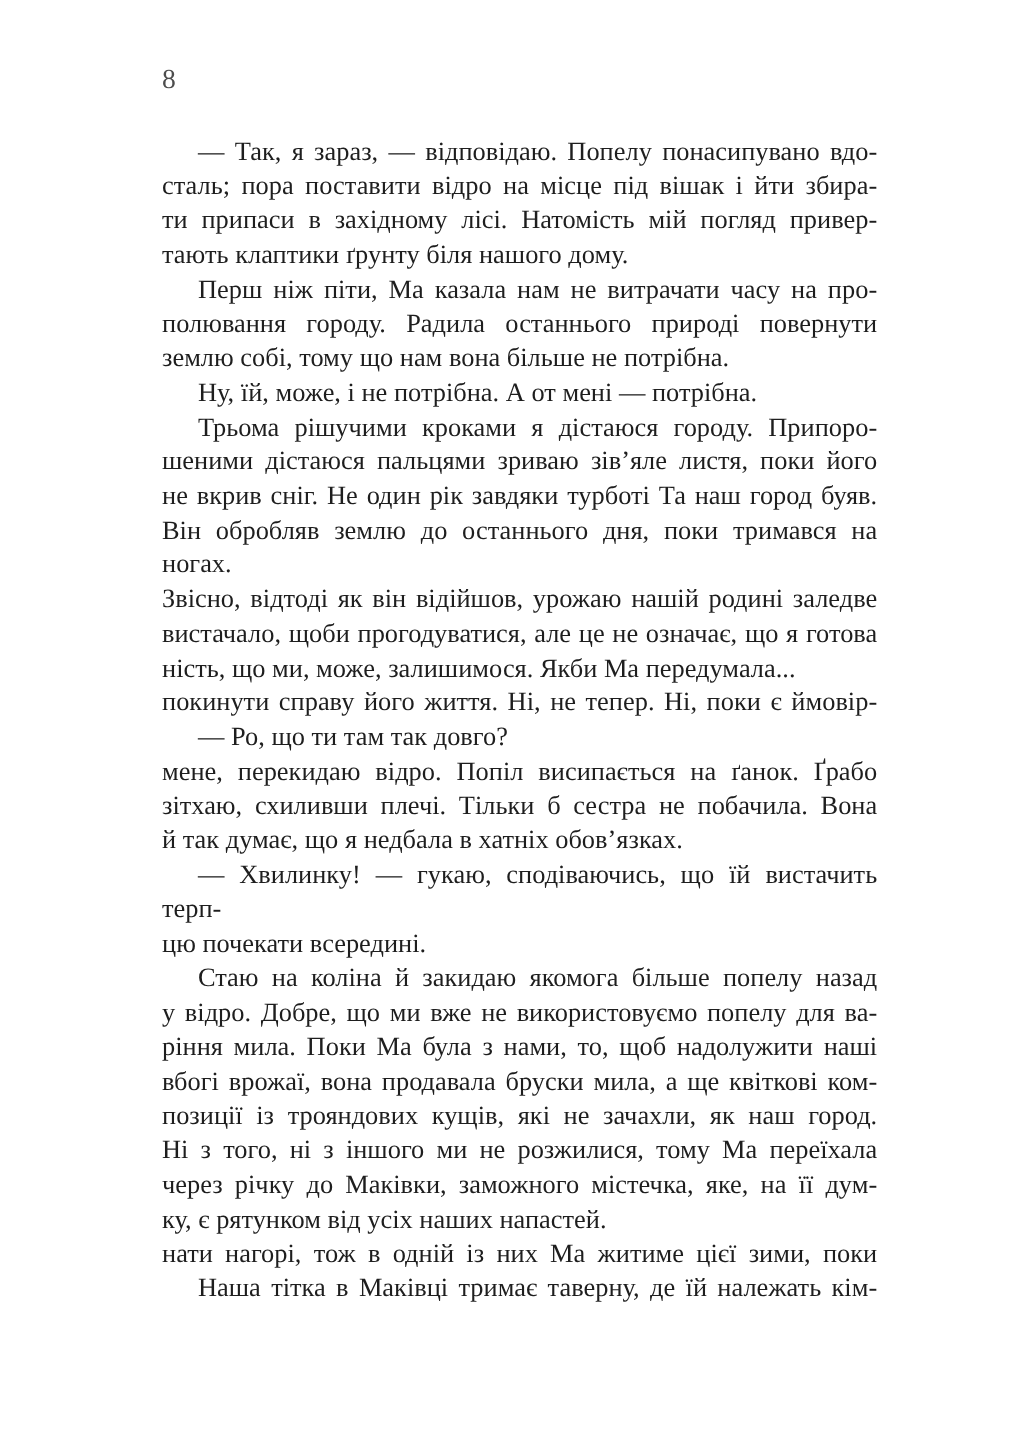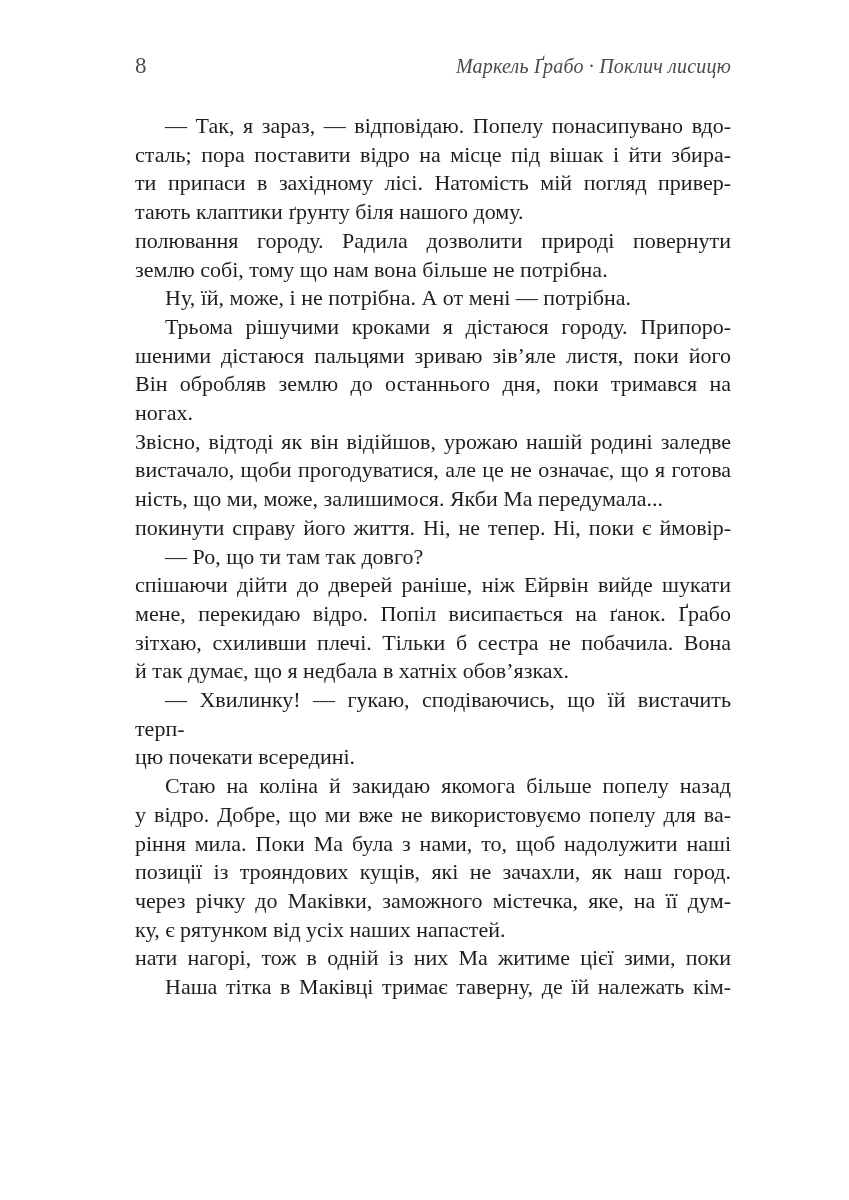--- a/index.html
+++ b/index.html
@@ -55,64 +55,66 @@
   .line.first { text-indent: 30px; }
   .line.end { text-align-last: left; }
 </style>
 </head>
 <body>
 
 <div class="page">
 
   <div class="page-header">
     <span class="folio">8</span>
-    <span class="running-head">Маркель Ґрабо · Поклич лисицю</span>
   </div>
 
   <div class="text-block">
       <div class="para">
         <div class="line first">— Так, я зараз, — відповідаю. Попелу понасипувано вдо-</div>
         <div class="line">сталь; пора поставити відро на місце під вішак і йти збира-</div>
         <div class="line">ти припаси в західному лісі. Натомість мій погляд привер-</div>
         <div class="line end">тають клаптики ґрунту біля нашого дому.</div>
       </div>
       <div class="para">
-        <div class="line">полювання городу. Радила дозволити природі повернути</div>
+        <div class="line first">Перш ніж піти, Ма казала нам не витрачати часу на про-</div>
+        <div class="line">полювання городу. Радила останнього природі повернути</div>
         <div class="line end">землю собі, тому що нам вона більше не потрібна.</div>
       </div>
       <div class="para">
         <div class="line first end">Ну, їй, може, і не потрібна. А от мені — потрібна.</div>
       </div>
       <div class="para">
         <div class="line first">Трьома рішучими кроками я дістаюся городу. Припоро-</div>
         <div class="line">шеними дістаюся пальцями зриваю зів’яле листя, поки його</div>
+        <div class="line">не вкрив сніг. Не один рік завдяки турботі Та наш город буяв.</div>
         <div class="line">Він обробляв землю до останнього дня, поки тримався на ногах.</div>
         <div class="line">Звісно, відтоді як він відійшов, урожаю нашій родині заледве</div>
         <div class="line">вистачало, щоби прогодуватися, але це не означає, що я готова</div>
         <div class="line end">ність, що ми, може, залишимося. Якби Ма передумала...</div>
         <div class="line">покинути справу його життя. Ні, не тепер. Ні, поки є ймовір-</div>
       </div>
       <div class="para">
         <div class="line first end">— Ро, що ти там так довго?</div>
       </div>
       <div class="para">
-        <div class="line">спішаючи дійти до дверей раніше, ніж Ейрвін вийде шукати</div>
         <div class="line">мене, перекидаю відро. Попіл висипається на ґанок. Ґрабо</div>
         <div class="line">зітхаю, схиливши плечі. Тільки б сестра не побачила. Вона</div>
         <div class="line end">й так думає, що я недбала в хатніх обов’язках.</div>
       </div>
       <div class="para">
         <div class="line first">— Хвилинку! — гукаю, сподіваючись, що їй вистачить терп-</div>
         <div class="line end">цю почекати всередині.</div>
       </div>
       <div class="para">
         <div class="line first">Стаю на коліна й закидаю якомога більше попелу назад</div>
         <div class="line">у відро. Добре, що ми вже не використовуємо попелу для ва-</div>
         <div class="line">ріння мила. Поки Ма була з нами, то, щоб надолужити наші</div>
+        <div class="line">вбогі врожаї, вона продавала бруски мила, а ще квіткові ком-</div>
         <div class="line">позиції із трояндових кущів, які не зачахли, як наш город.</div>
+        <div class="line">Ні з того, ні з іншого ми не розжилися, тому Ма переїхала</div>
         <div class="line">через річку до Маківки, заможного містечка, яке, на її дум-</div>
         <div class="line end">ку, є рятунком від усіх наших напастей.</div>
       </div>
       <div class="para">
         <div class="line">нати нагорі, тож в одній із них Ма житиме цієї зими, поки</div>
         <div class="line first">Наша тітка в Маківці тримає таверну, де їй належать кім-</div>
       </div>
     </div>
 
 </div>

